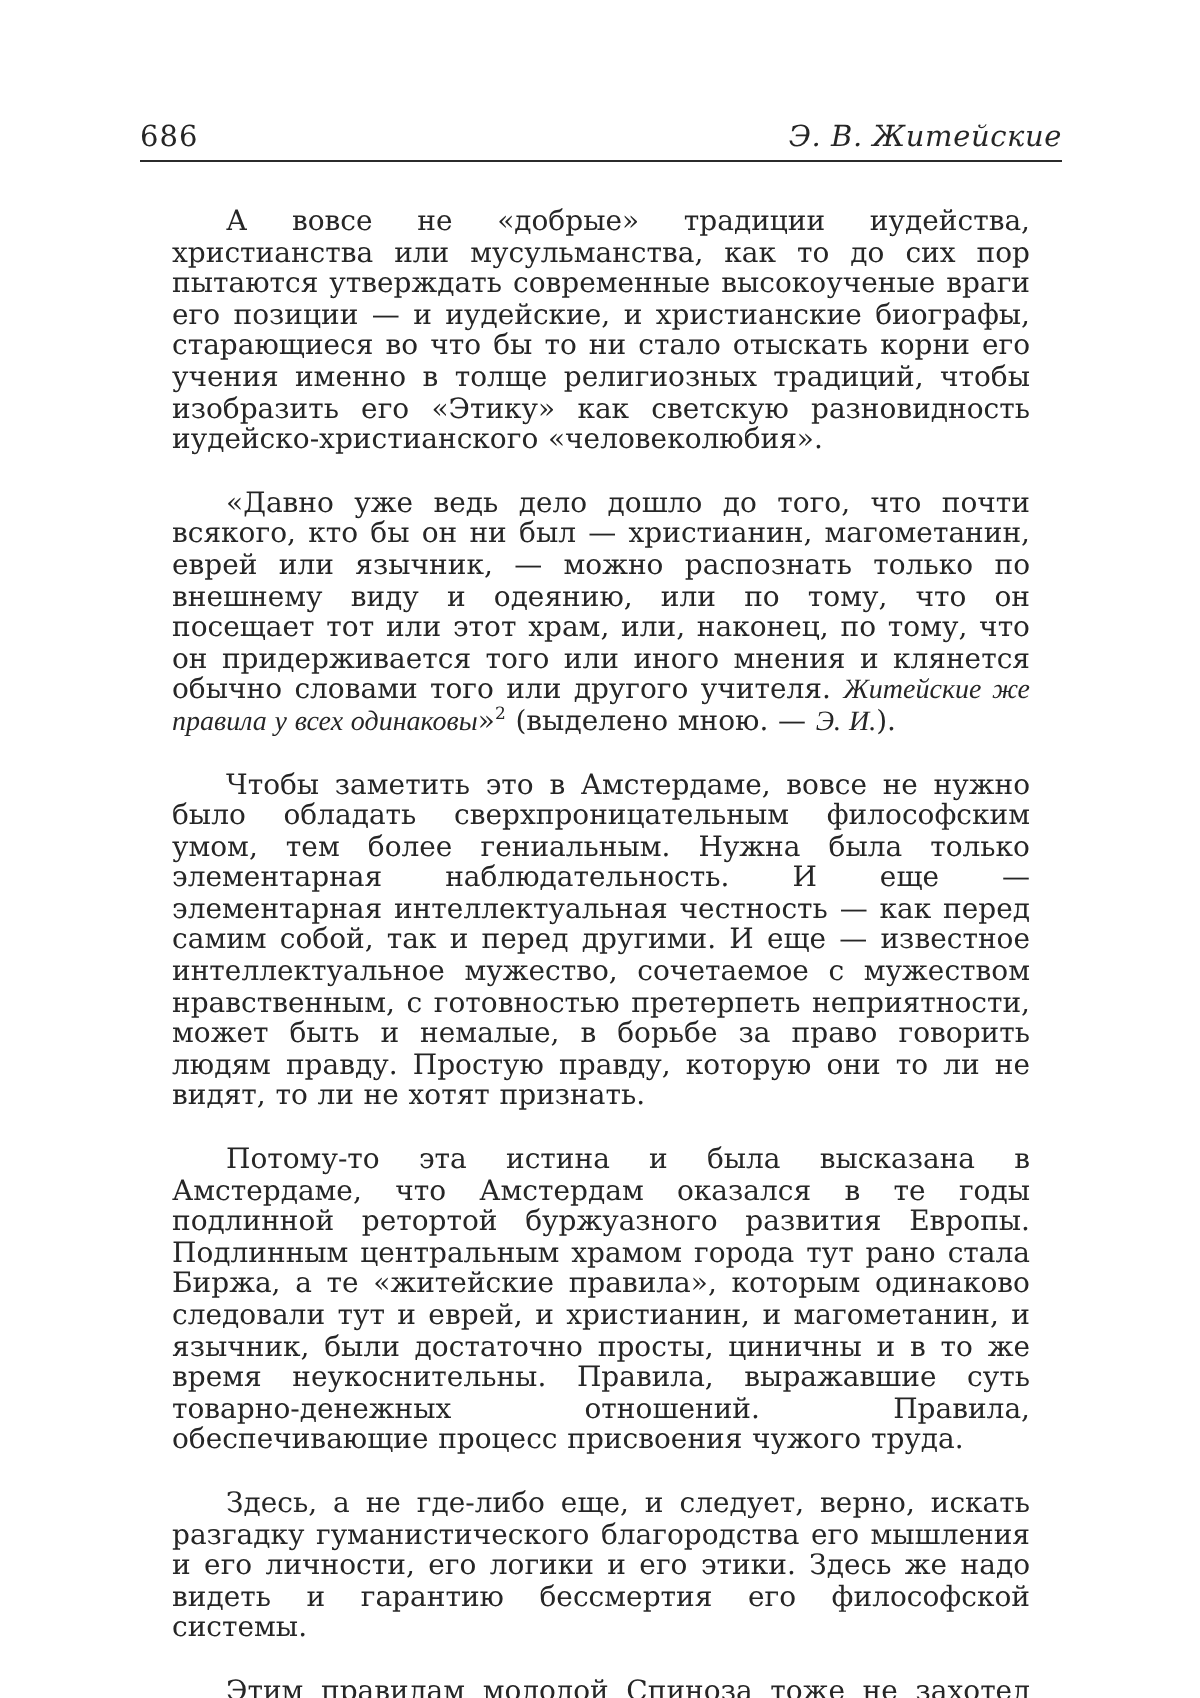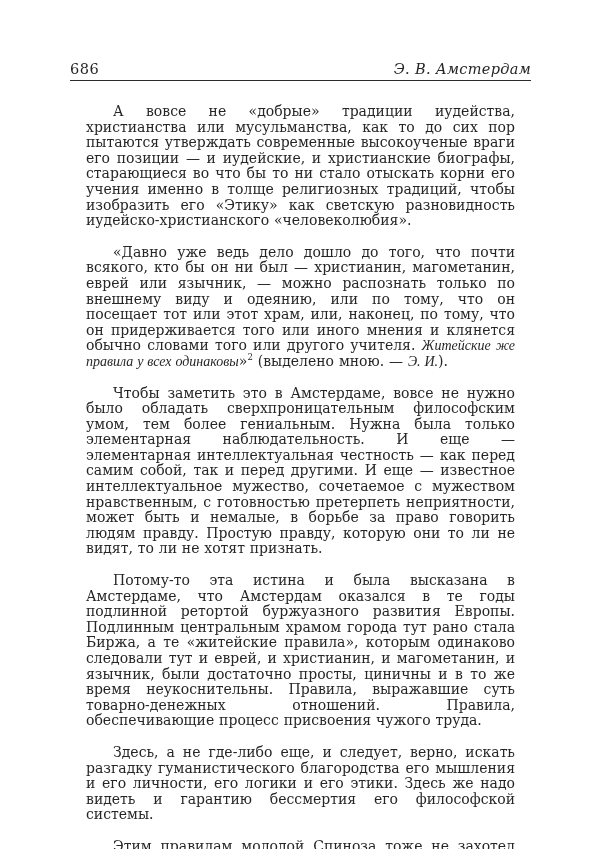--- a/index.html
+++ b/index.html
@@ -50,21 +50,21 @@
     line-height:0;
     vertical-align:super;
   }
 </style>
 </head>
 <body>
 
 <div class="page">
   <header class="running-head">
     <span class="folio">686</span>
-    <span class="author">Э. В. Амстердам</span>
+    <span class="author">Э. В. Житейские</span>
   </header>
   <main class="body-text">
       <p><span>А вовсе не «добрые» традиции иудейства, христианства или мусульманства, как то до сих пор пытаются утверждать современные высокоученые враги его позиции — и иудейские, и христианские биографы, старающиеся во что бы то ни стало отыскать корни его учения именно в толще религиозных традиций, чтобы изобразить его «Этику» как светскую разновидность иудейско-христианского «человеколюбия».</span></p>
       <p><span>«Давно уже ведь дело дошло до того, что почти всякого, кто бы он ни был — христианин, магометанин, еврей или язычник, — можно распознать только по внешнему виду и одеянию, или по тому, что он посещает тот или этот храм, или, наконец, по тому, что он придерживается того или иного мнения и клянется обычно словами того или другого учителя. </span><em>Житейские же правила у всех одинаковы</em><span>»</span><sup>2</sup><span> (выделено мною. — </span><em>Э. И.</em><span>).</span></p>
       <p><span>Чтобы заметить это в Амстердаме, вовсе не нужно было обладать сверхпроницательным философским умом, тем более гениальным. Нужна была только элементарная наблюдательность. И еще — элементарная интеллектуальная честность — как перед самим собой, так и перед другими. И еще — известное интеллектуальное мужество, сочетаемое с мужеством нравственным, с готовностью претерпеть неприятности, может быть и немалые, в борьбе за право говорить людям правду. Простую правду, которую они то ли не видят, то ли не хотят признать.</span></p>
       <p><span>Потому-то эта истина и была высказана в Амстердаме, что Амстердам оказался в те годы подлинной ретортой буржуазного развития Европы. Подлинным центральным храмом города тут рано стала Биржа, а те «житейские правила», которым одинаково следовали тут и еврей, и христианин, и магометанин, и язычник, были достаточно просты, циничны и в то же время неукоснительны. Правила, выражавшие суть товарно-денежных отношений. Правила, обеспечивающие процесс присвоения чужого труда.</span></p>
       <p><span>Здесь, а не где-либо еще, и следует, верно, искать разгадку гуманистического благородства его мышления и его личности, его логики и его этики. Здесь же надо видеть и гарантию бессмертия его философской системы.</span></p>
       <p><span>Этим правилам молодой Спиноза тоже не захотел следовать: он предпочел своими руками шлифовать линзы и стекла для очков и приборов. Тем самым он также встал в нравственную и интеллектуальную оппозицию не только к миру религиозной поэзии, но и — что не менее важно — к миру торгашеской прозы, денежного капитала и присвоения чужого труда.</span></p>
       <p><span>Его философия, изложенная в «Этике», «Богословско-политическом трактате», «Трактате об очищении интеллекта»</span></p>
     </main>

